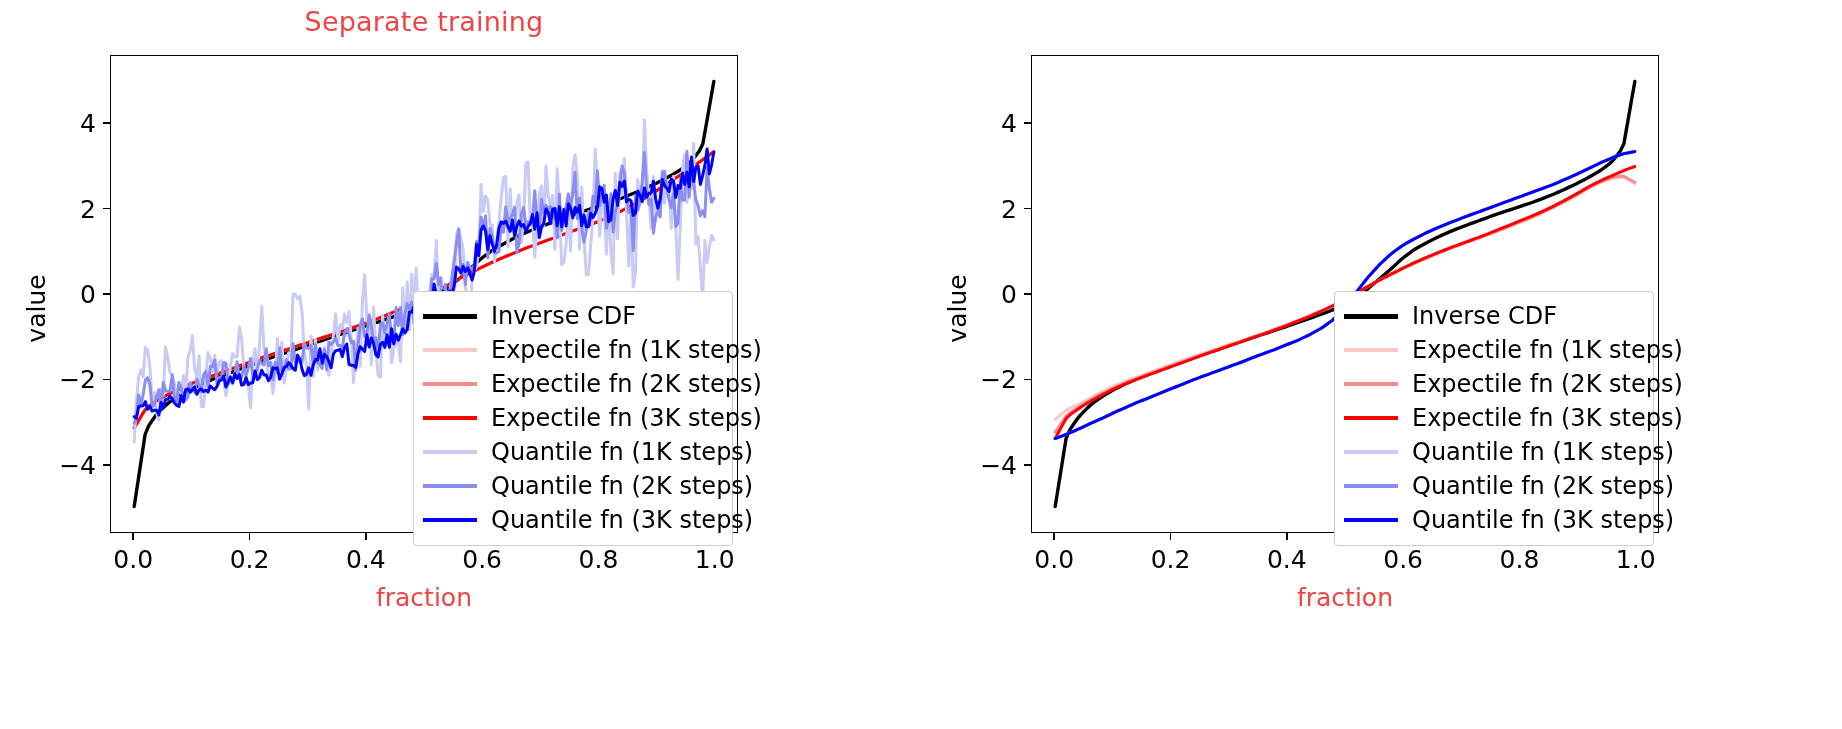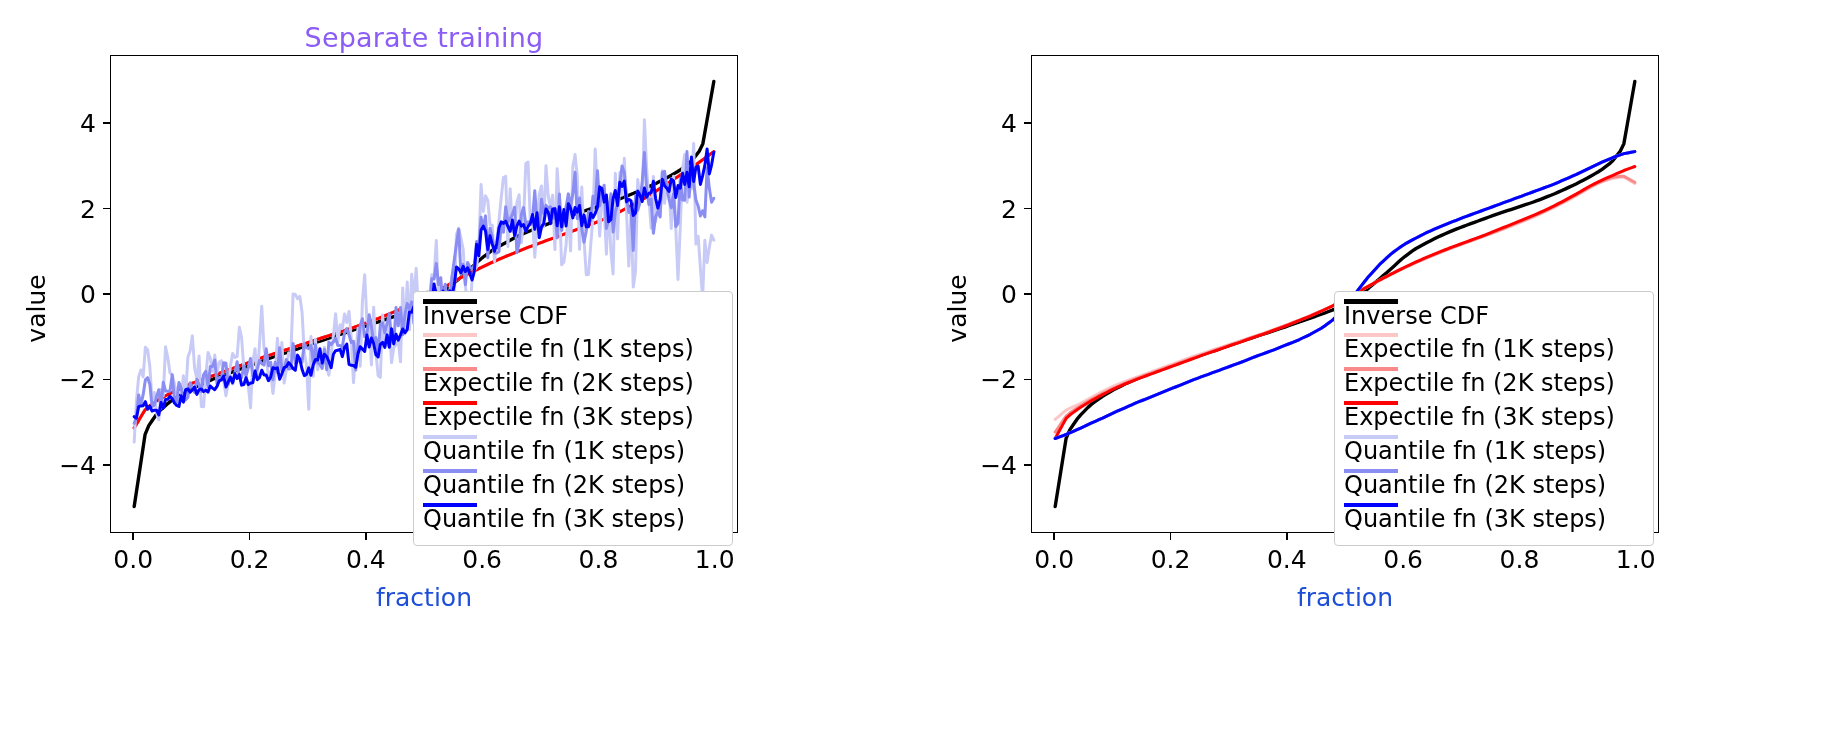--- a/index.html
+++ b/index.html
@@ -23,26 +23,26 @@
     position: absolute;
     top: 0;
     width: 921px;
     height: 729px;
   }
   #panel-left  { left: 0; }
   #panel-right { left: 921px; }
 
   .panel-title {
     position: absolute;
-    top: 22px;
+    top: 6px;
     left: 0;
     width: 921px;
     text-align: center;
     font-size: 27px;
-    color: #8b5cf6;
+    color: #ef4444;
     letter-spacing: 0.2px;
     white-space: nowrap;
   }
   
   #panel-left .panel-title  { left: 110px; width: 628px; }
   #panel-right .panel-title { left: 110px; width: 628px; }
 
   .axes {
     position: absolute;
     left: 110px;
@@ -91,21 +91,21 @@
     white-space: nowrap;
   }
 
   .xlabel {
     position: absolute;
     top: 583px;
     left: 110px;
     width: 628px;
     text-align: center;
     font-size: 25px;
-    color: #1d4ed8;
+    color: #ef4444;
   }
   .ylabel {
     position: absolute;
     left: -44px;
     top: 294px;
     width: 160px;
     text-align: center;
     font-size: 25px;
     color: #000000;
     transform: rotate(-90deg);
@@ -119,22 +119,22 @@
     top: 291px;
     width: 320px;
     background: #ffffff;
     border: 1.2px solid #cccccc;
     border-radius: 4px;
     box-sizing: border-box;
     padding: 7px 9px 8px 9px;
   }
   .legend-row {
     display: flex;
+    align-items: center;
     height: 34px;
-    flex-direction: column;
   }
   .legend-swatch {
     width: 54px;
     height: 0;
     border-top-width: 4.2px;
     border-top-style: solid;
     margin-right: 14px;
     flex: 0 0 auto;
   }
   .legend-label {

